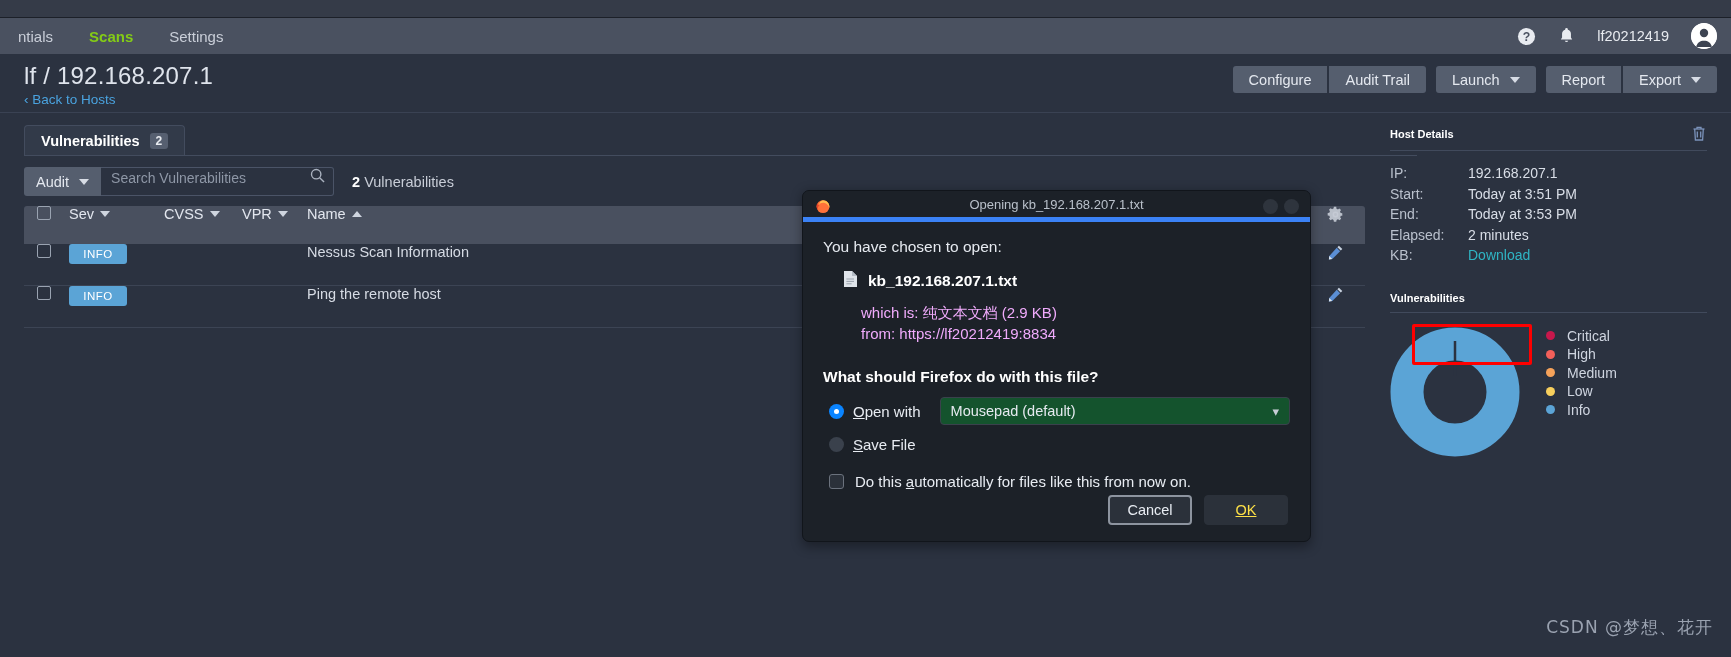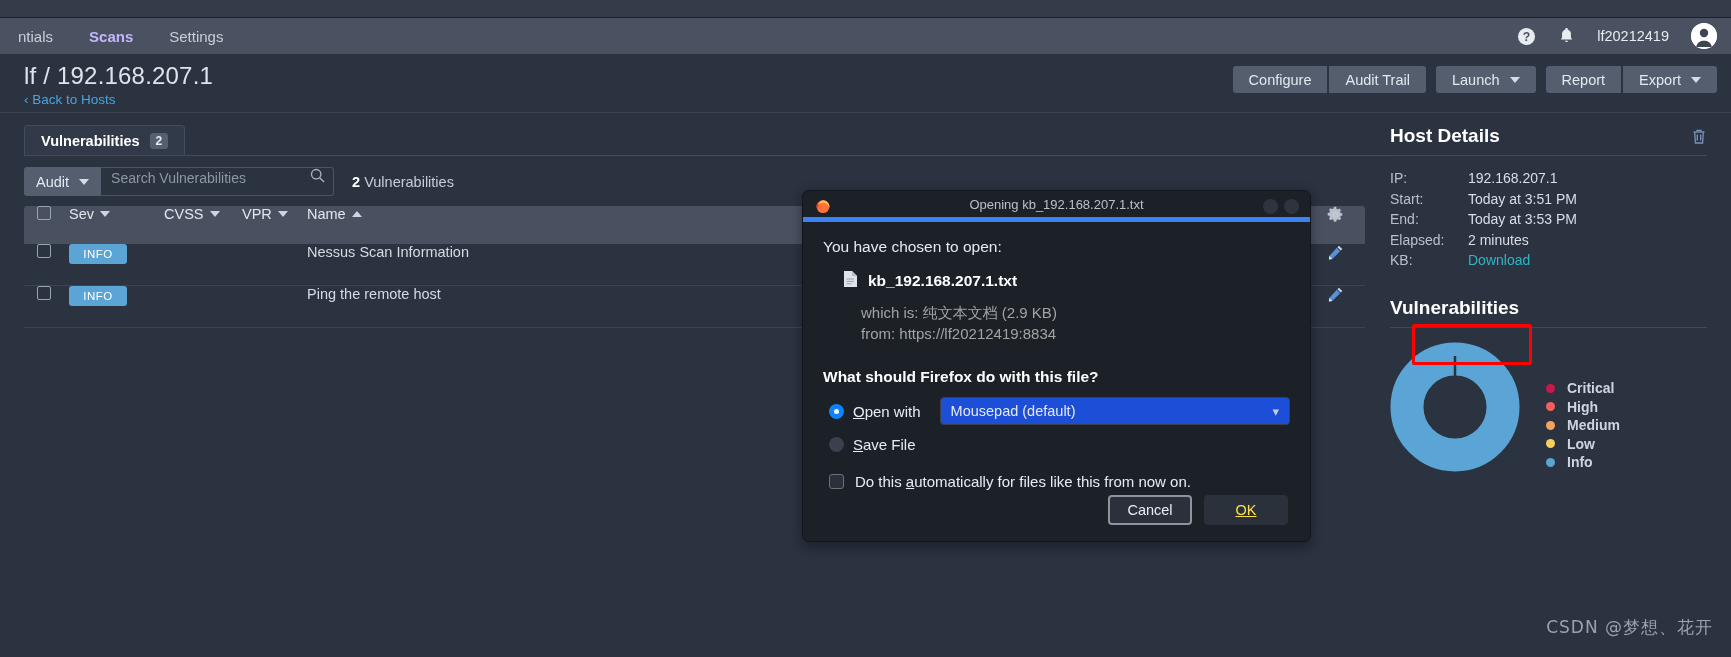--- a/index.html
+++ b/index.html
@@ -30,21 +30,21 @@
   .topnav {
     position: absolute; left: 0; top: 18px; width: 1731px; height: 36px;
     background: #4a5160;
     display: flex; align-items: center;
   }
   .topnav-left { display: flex; align-items: center; height: 100%; }
   .nav-item {
     color: #c9ced8; font-size: 15px; padding: 0 18px; height: 100%;
     display: flex; align-items: center; white-space: nowrap;
   }
-  .nav-item.active { color: #c4b5fd; font-weight: bold; }
+  .nav-item.active { color: #84cc16; font-weight: bold; }
   .topnav-right {
     margin-left: auto; display: flex; align-items: center; gap: 22px;
     padding-right: 14px;
   }
   .nav-ico { color:#e8ebf0; display:flex; align-items:center; }
   .nav-user { color: #e8ebf0; font-size: 14.5px; }
   .avatar {
     width: 26px; height: 26px; border-radius: 50%;
     background: #ffffff; display:flex; align-items:center; justify-content:center;
     overflow:hidden;
@@ -140,34 +140,34 @@
   }
   .cell-text { color: #d6dbe4; font-size: 14.5px; }
   .gear, .pencil { display:flex; align-items:center; justify-content:center; }
 
   
   .sidebar { position: absolute; left: 1390px; top: 113px; width: 341px; height: 544px; }
   .sb-head {
     position: relative; display: flex; align-items: center;
     margin: 0 24px 0 0; padding: 12px 0 8px 0;
   }
-  .sb-title { color: #ffffff; font-size: 19px; font-weight: bold; }
+  .sb-title { color: #ffffff; font-size: 11px; font-weight: bold; }
   .sb-trash { margin-left: auto; color: #7b93bb; display:flex; }
   .sb-rule { height: 1px; background: #414a5c; margin-right: 24px; }
   .dl-list { margin-top: 14px; }
   .dl-row { display: flex; height: 20.5px; align-items: baseline; }
   .dl-key { width: 78px; color: #b9c0cc; font-size: 14px; }
   .dl-val { color: #d9dee7; font-size: 14px; }
   .dl-val.link { color: #2fb5c4; }
   .kb-highlight {
     position: absolute; left: 1412px; top: 324px; width: 120px; height: 41px;
     border: 3px solid #fe0000; border-radius: 2px; pointer-events: none;
   }
   .vuln-sec { margin-top: 18px; }
-  .donut-wrap { display: flex; align-items: flex-end; margin-top: 14px; font-weight: bold; }
+  .donut-wrap { display: flex; align-items: flex-start; margin-top: 14px; }
   .legend { margin-left: 26px; }
   .legend-row { display: flex; align-items: center; gap: 12px; height: 18.5px; }
   .legend-dot { width: 9px; height: 9px; border-radius: 50%; flex: none; }
   .legend-label { color: #cfd5e0; font-size: 14px; }
 
   .watermark {
     position: absolute; right: 18px; bottom: 18px;
     color: #9aa2b0; font-size: 17px; letter-spacing: 1px;
     font-family: "DejaVu Sans", sans-serif;
   }
@@ -187,33 +187,33 @@
     position: relative; border-bottom: 5px solid #3b82f6;
   }
   .dlg-ffico { position: absolute; left: 12px; top: 7px; width: 16px; height: 16px; }
   .dlg-title { width: 100%; text-align: center; color: #b9c0ca; font-size: 13px; }
   .dlg-winbtns { position: absolute; right: 11px; top: 8px; display: flex; gap: 6px; }
   .wbtn { width: 15px; height: 15px; border-radius: 50%; background: #2e343d; }
   .dlg-body { padding: 16px 20px 0 20px; }
   .dlg-lead { color: #e6eaf0; font-size: 15.5px; }
   .file-line { display: flex; align-items: center; gap: 10px; margin: 14px 0 0 20px; }
   .file-name { color: #ffffff; font-size: 15.5px; font-weight: bold; }
-  .dlg-sub { color: #a3a3a3; font-size: 15px; margin-left: 38px; margin-top: 10px; line-height: 21px; }
+  .dlg-sub { color: #f0abfc; font-size: 15px; margin-left: 38px; margin-top: 10px; line-height: 21px; }
   .dlg-q { color: #ffffff; font-size: 15.5px; font-weight: bold; margin-top: 24px; }
   .radio-row { display: flex; align-items: center; gap: 9px; margin-top: 11px; margin-left: 6px; }
   .radio {
     width: 15px; height: 15px; border-radius: 50%; background: #3a414c; flex:none;
     display: flex; align-items: center; justify-content: center;
   }
   .radio.on { background: #0a84ff; }
   .radio.on::after { content:""; width:5px; height:5px; border-radius:50%; background:#fff; }
   .radio-label { color: #e8ecf2; font-size: 15px; white-space: nowrap; }
   .radio-label u { text-decoration: underline; }
   .select {
-    margin-left: 10px; flex: 1; height: 28px; background: #1d4ed8;
+    margin-left: 10px; flex: 1; height: 28px; background: #14532d;
     border: 1px solid #3a414c; border-radius: 4px;
     display: flex; align-items: center; padding: 0 10px;
     color: #e6eaf0; font-size: 14.5px;
   }
   .select .chev { margin-left: auto; color:#c7cdd6; font-size: 13px; }
   .check-row { display: flex; align-items: center; gap: 11px; margin-top: 20px; margin-left: 6px; }
   .cbox { width: 15px; height: 15px; border: 1px solid #6b727d; border-radius: 3px; background: #2b313a; flex:none; }
   .dlg-footer {
     position: absolute; left: 0; right: 0; bottom: 0; height: 62px;
     display: flex; align-items: center; justify-content: flex-end; gap: 12px;

